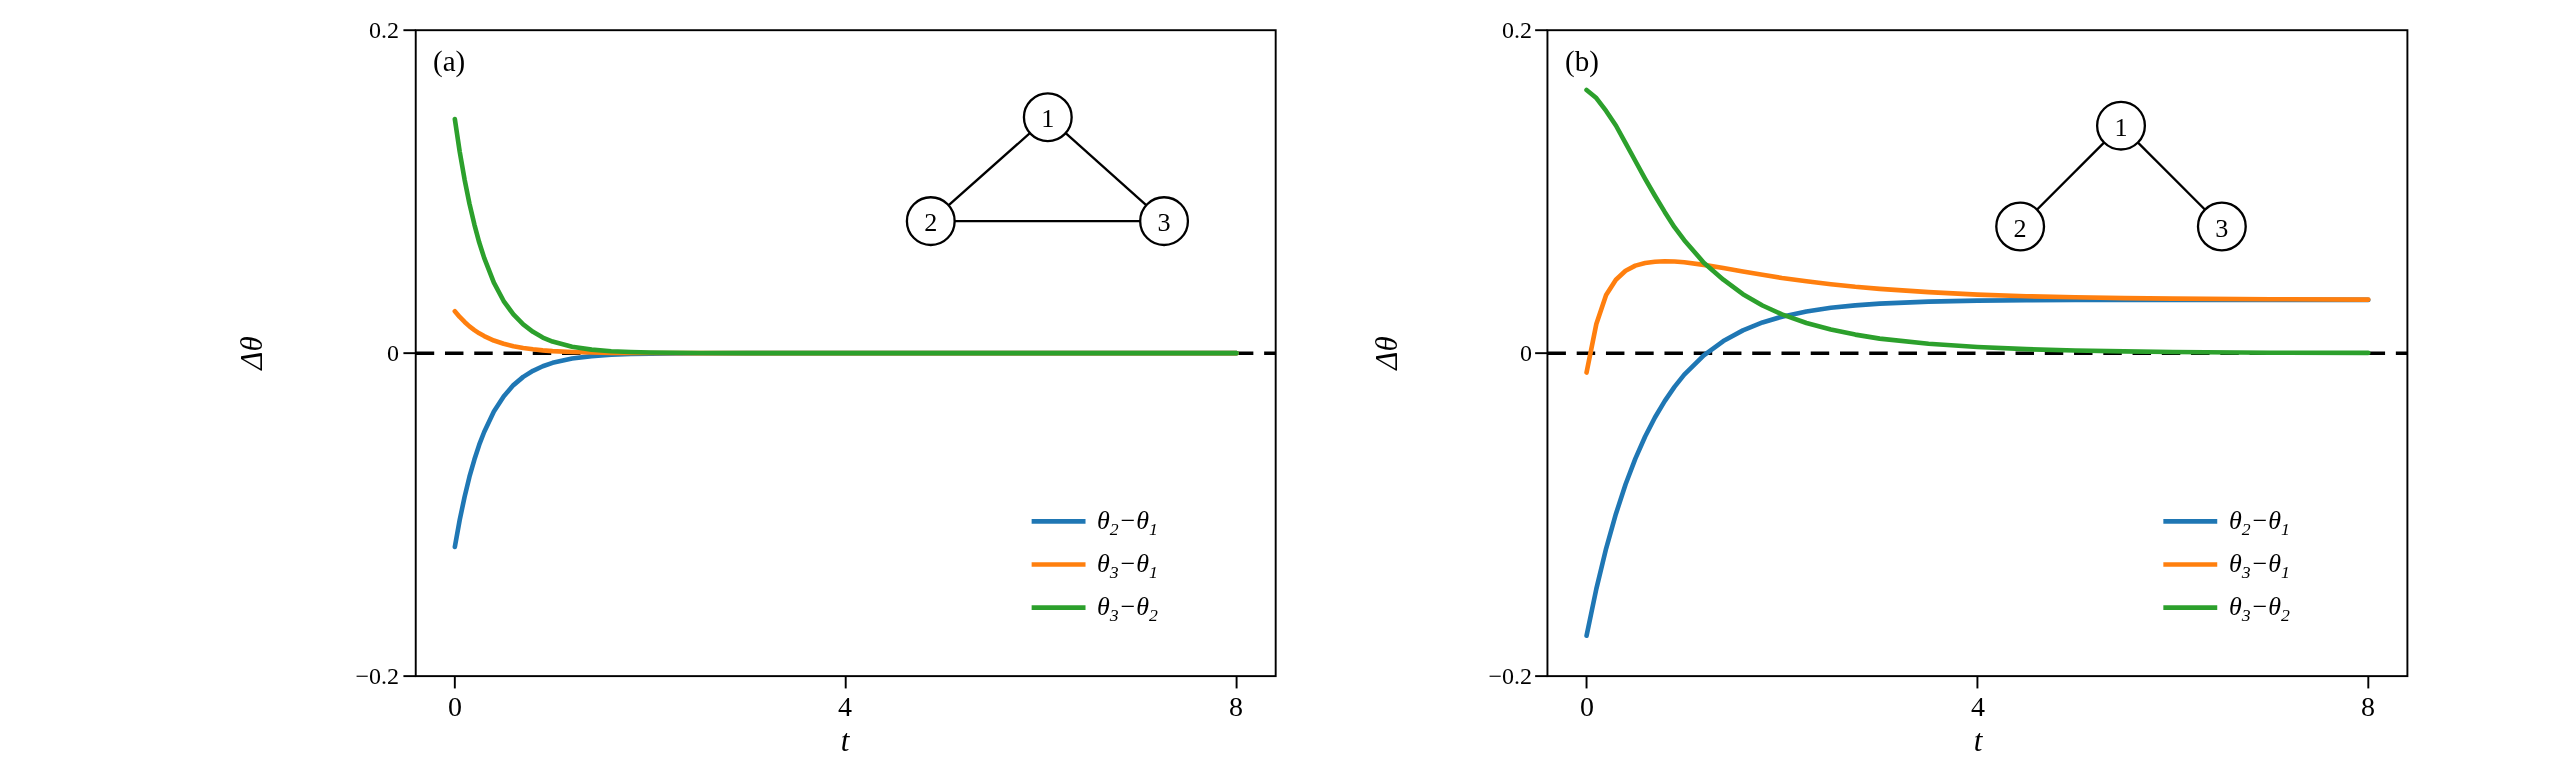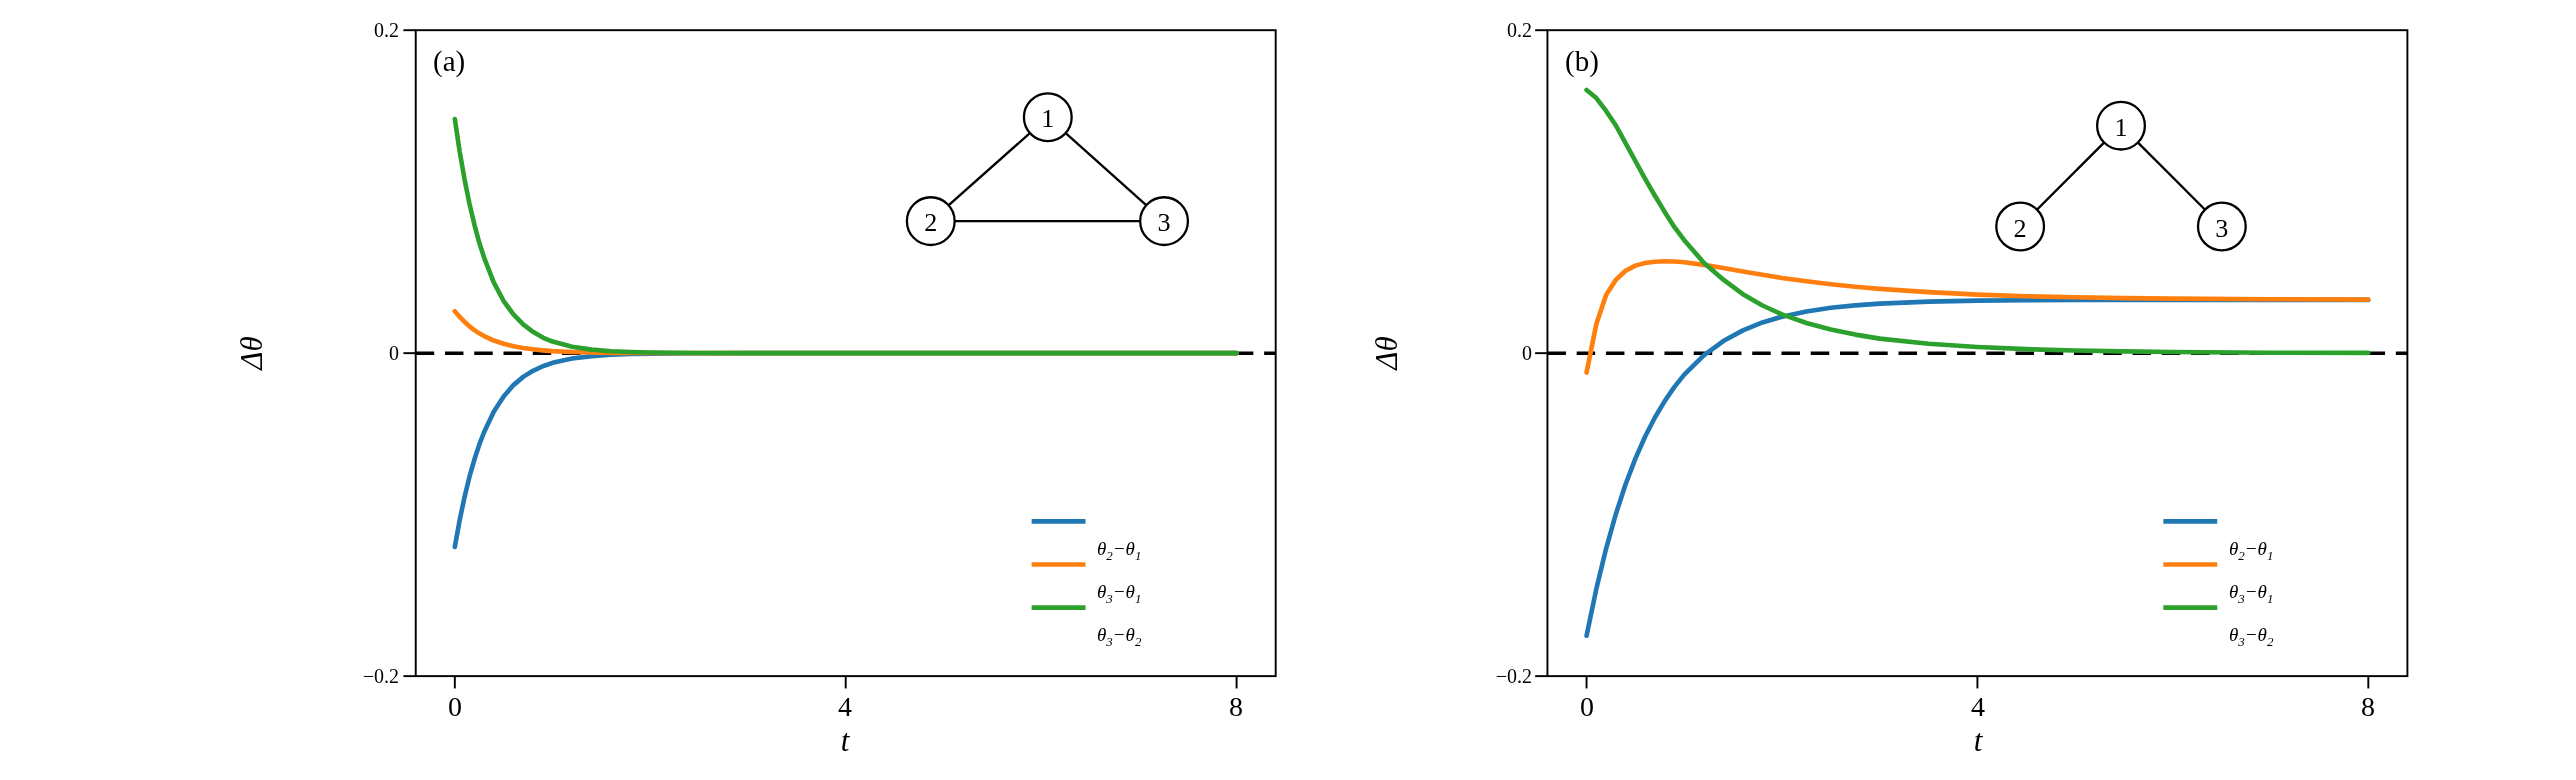--- a/index.html
+++ b/index.html
@@ -1,26 +1,26 @@
 <!DOCTYPE html>
 <html style="font-size:12.3px"><head>
 <meta charset="utf-8">
 <style>
   html,body{margin:0;padding:0;background:#ffffff;}
   .figure{position:relative;width:2576px;height:781px;background:#ffffff;overflow:hidden;
           font-family:"Liberation Serif","DejaVu Serif",serif;color:#000;}
   .panel{position:absolute;top:0;width:1288px;height:781px;}
   .panel svg{position:absolute;left:0;top:0;}
   .txt{position:absolute;white-space:nowrap;}
-  .ytick{width:154px;text-align:right;font-size:20px;transform:translateY(-50%);}
+  .ytick{width:154px;text-align:right;font-size:24px;transform:translateY(-50%);}
   .xtick{font-size:28px;transform:translate(-50%,0);}
   .axlab{font-size:31px;font-style:italic;transform:translate(-50%,-50%);}
   .axlab.rot{transform:translate(-50%,-50%) rotate(-90deg);}
   .ptag{font-size:29px;}
-  .leglab{font-size:19px;font-style:italic;transform:translateY(-50%);margin-top:28px;}
+  .leglab{font-size:26px;font-style:italic;transform:translateY(-50%);}
   .leglab sub{font-size:68%;line-height:0;}
   svg text{font-family:"Liberation Serif","DejaVu Serif",serif;}
 </style>
 </head>
 <body>
 
 <div class="figure">
 
   <section class="panel" style="left:0;">
     <svg class="plotsvg" width="1288" height="781" viewBox="0 0 1673 1014">

